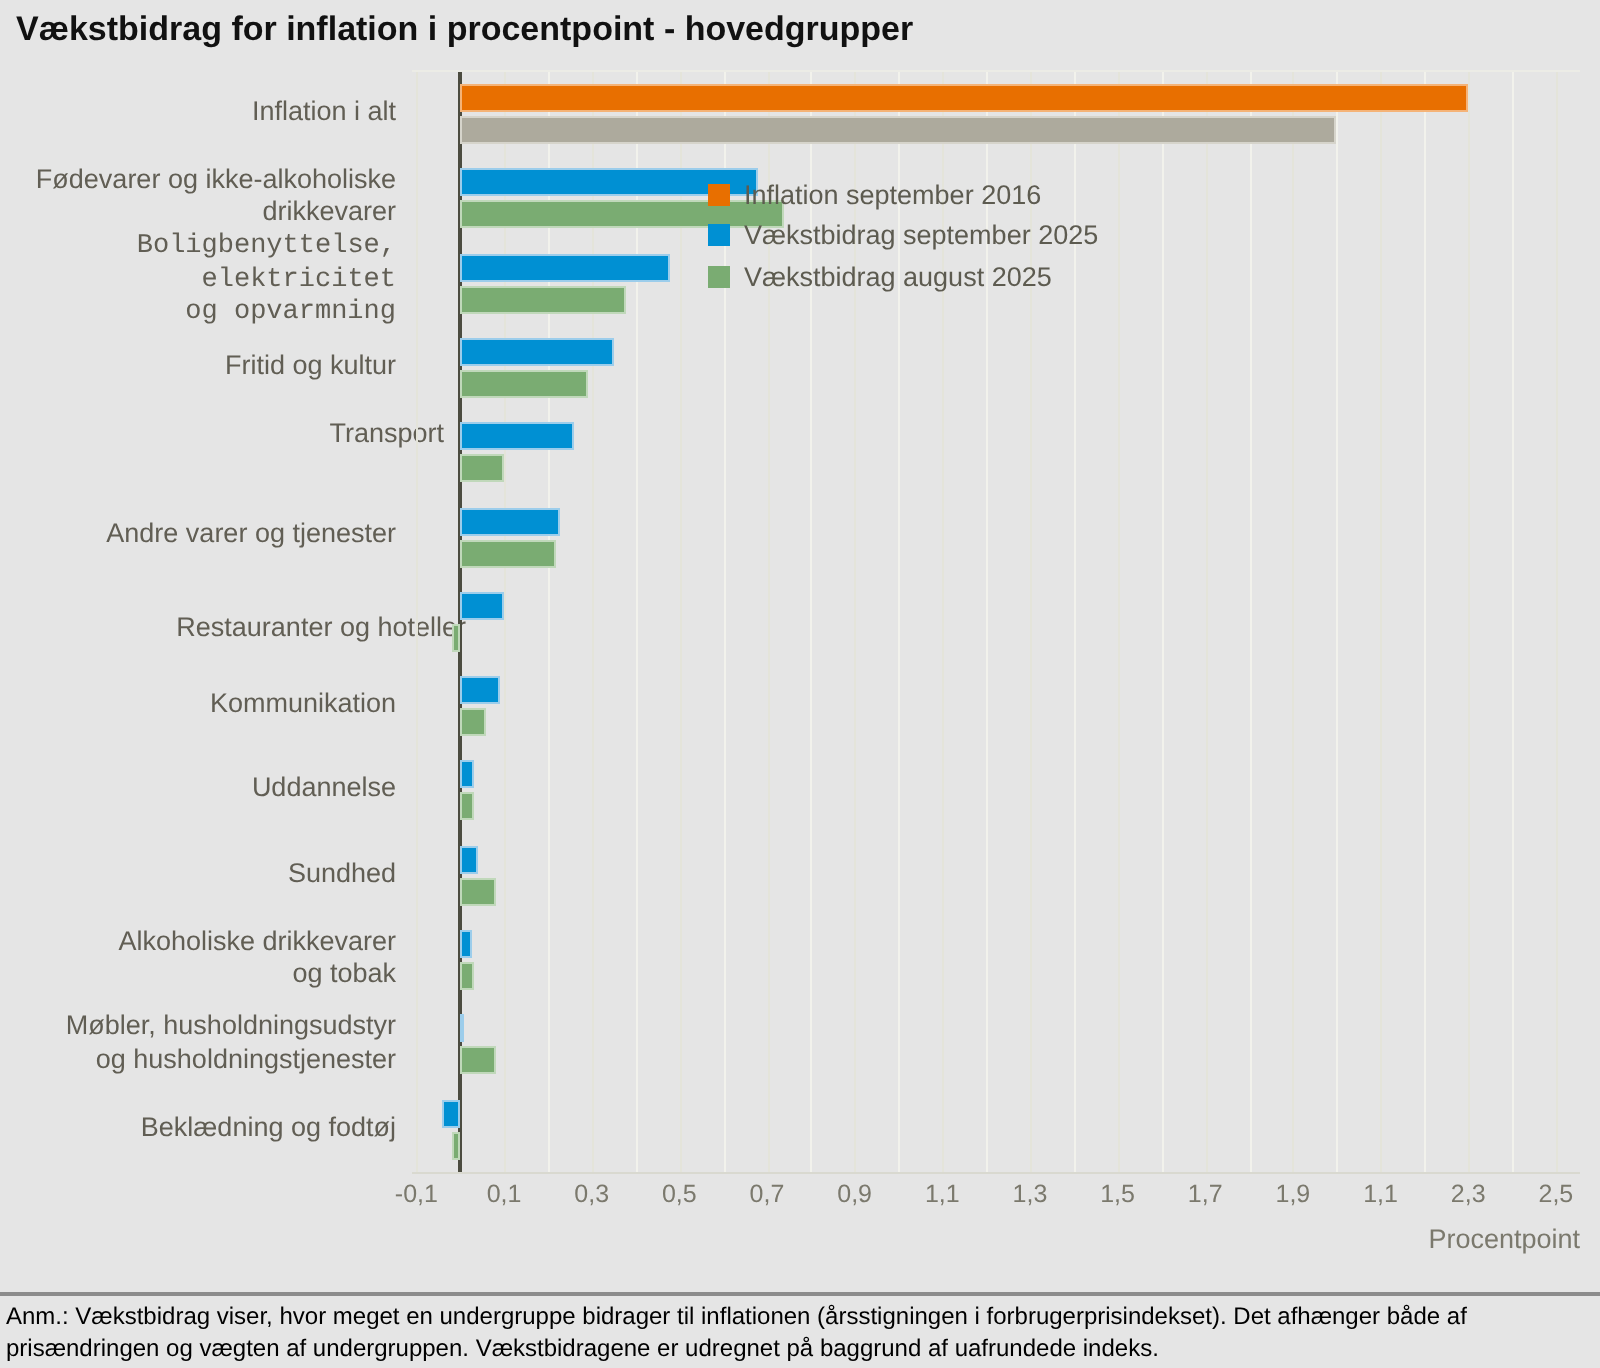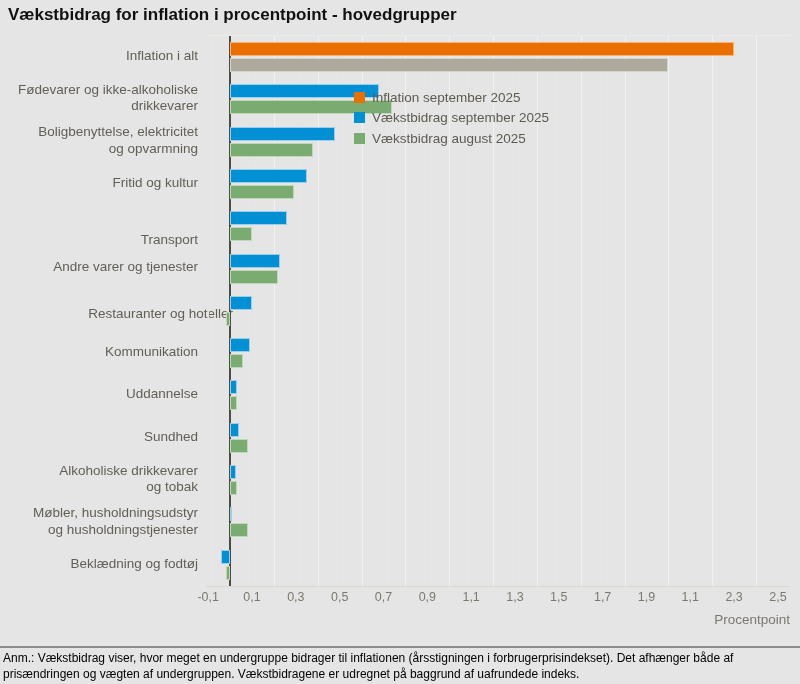--- a/index.html
+++ b/index.html
@@ -40,28 +40,28 @@
   <div class="chart-title">Vækstbidrag for inflation i procentpoint - hovedgrupper</div>
 
   <div class="labels-col">
       <div class="cat-label" style="top: 0px; height: 42.3077px;">
         <div>Inflation i alt</div>
       </div>
       <div class="cat-label" style="top: 42.3077px; height: 42.3077px;">
         <div>Fødevarer og ikke-alkoholiske</div>
         <div>drikkevarer</div>
       </div>
-      <div class="cat-label" style="top: 84.6154px; height: 42.3077px;">
+      <div class="cat-label" style="top: 84.6154px; height: 42.3077px; font-family: Liberation Mono, monospace;">
         <div>Boligbenyttelse, elektricitet</div>
         <div>og opvarmning</div>
       </div>
       <div class="cat-label" style="top: 126.923px; height: 42.3077px;">
         <div>Fritid og kultur</div>
       </div>
-      <div class="cat-label" style="top: 184px; height: 42.3077px;">
+      <div class="cat-label" style="top: 161px; height: 42.3077px; margin-left: 24px;">
         <div>Transport</div>
       </div>
       <div class="cat-label" style="top: 211.538px; height: 42.3077px;">
         <div>Andre varer og tjenester</div>
       </div>
       <div class="cat-label" style="top: 258px; height: 42.3077px; margin-left: 35px;">
         <div>Restauranter og hoteller</div>
       </div>
       <div class="cat-label" style="top: 296.154px; height: 42.3077px;">
         <div>Kommunikation</div>
@@ -155,21 +155,21 @@
       <div class="x-tick" style="left: 75.4221%;">1,9</div>
       <div class="x-tick" style="left: 82.9268%;">1,1</div>
       <div class="x-tick" style="left: 90.4315%;">2,3</div>
       <div class="x-tick" style="left: 97.9362%;">2,5</div>
     </div>
   <div class="axis-title">Procentpoint</div>
 
   <div class="legend">
       <div class="legend-item">
         <div class="legend-swatch" style="background: rgb(232, 111, 0);"></div>
-        <div class="legend-label">Inflation september 2025</div>
+        <div class="legend-label">Inflation september 2016</div>
       </div>
       <div class="legend-item">
         <div class="legend-swatch" style="background: rgb(0, 144, 211);"></div>
         <div class="legend-label">Vækstbidrag september 2025</div>
       </div>
       <div class="legend-item">
         <div class="legend-swatch" style="background: rgb(122, 172, 114);"></div>
         <div class="legend-label">Vækstbidrag august 2025</div>
       </div>
     </div>

